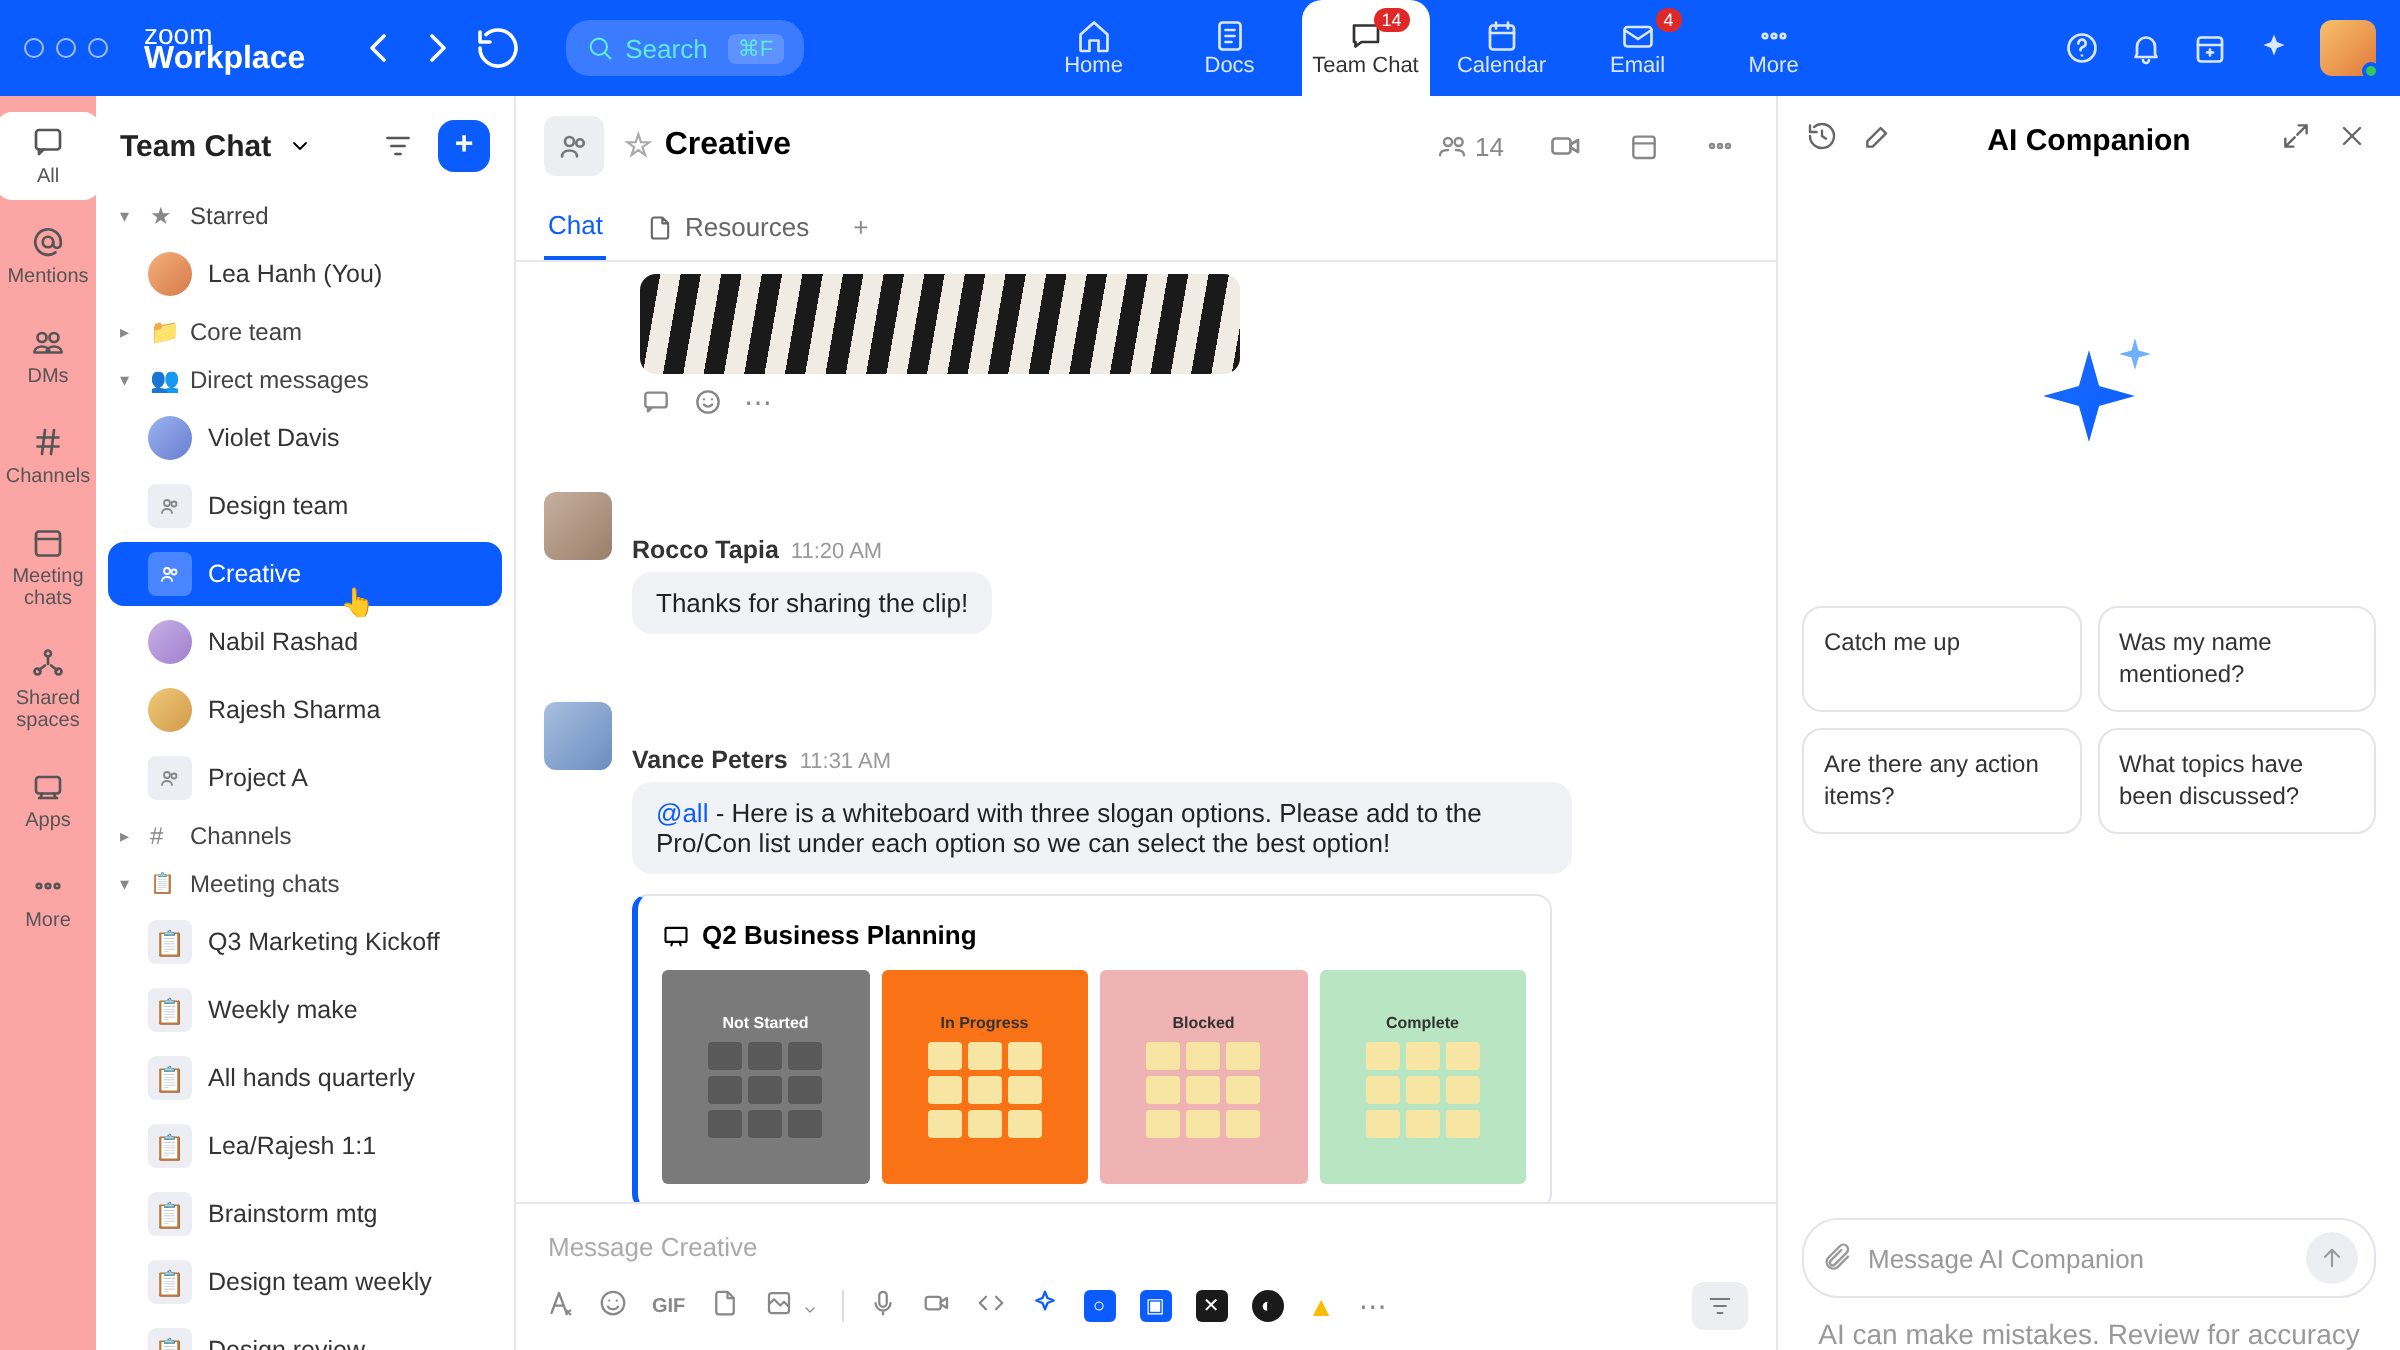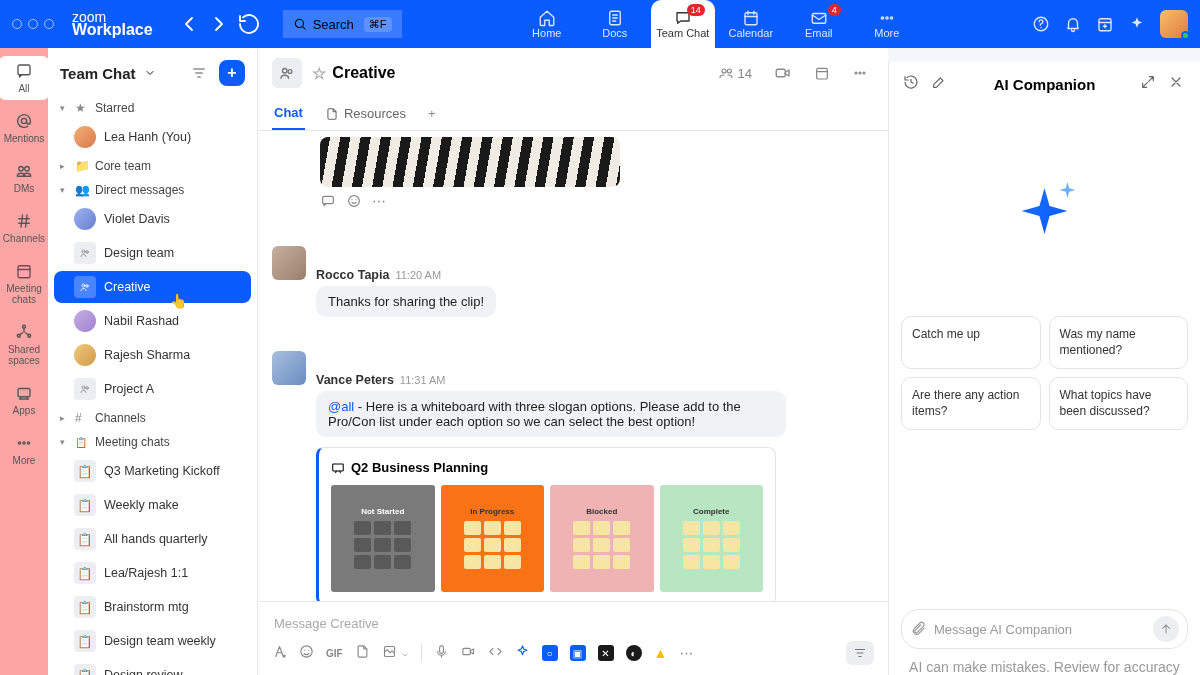--- a/index.html
+++ b/index.html
@@ -8,21 +8,21 @@
 
 
 .topnav { background: #0b5cff; color: #fff; height: 48px; display: flex; align-items: center; padding: 0 12px; gap: 12px; }
 .traffic { display: flex; gap: 6px; }
 .traffic span { width: 10px; height: 10px; border: 1px solid rgba(255,255,255,0.6); border-radius: 50%; display: inline-block; }
 .brand { font-size: 14px; line-height: 1; margin-left: 6px; }
 .brand .b1 { font-weight: 400; }
 .brand .b2 { font-weight: 700; font-size: 16px; margin-top: -2px; }
 .navarrows { display: flex; gap: 6px; margin-left: 12px; }
 .navbtn { width: 24px; height: 24px; display: flex; align-items: center; justify-content: center; border-radius: 4px; color: #fff; font-size: 13px; }
-.search { background: rgba(255,255,255,0.2); border-radius: 0; height: 28px; display: flex; align-items: center; padding: 0 10px; gap: 6px; font-size: 13px; color: #000000; margin-left: 10px; }
+.search { background: rgba(255,255,255,0.2); border-radius: 12px; height: 28px; display: flex; align-items: center; padding: 0 10px; gap: 6px; font-size: 13px; color: #5eead4; margin-left: 10px; }
 .kbd { background: rgba(255,255,255,0.18); padding: 1px 5px; border-radius: 4px; font-size: 11px; margin-left: 4px; }
 .topcenter { flex: 1; display: flex; justify-content: center; gap: 4px; }
 .tabbtn { display: flex; flex-direction: column; align-items: center; justify-content: center; height: 48px; width: 64px; font-size: 11px; color: #dbe7ff; position: relative; }
 .tabbtn.active { background: #fff; color: #333; border-radius: 10px 10px 0 0; }
 .tabbtn svg { width: 18px; height: 18px; }
 .badge { position: absolute; top: 4px; right: 10px; background: #e02828; color: #fff; border-radius: 8px; font-size: 9px; padding: 0 4px; line-height: 12px; }
 .topright { display: flex; align-items: center; gap: 14px; }
 .topright .iconbtn { color: #dbe7ff; width: 18px; height: 18px; }
 .avatar { width: 28px; height: 28px; border-radius: 6px; background: linear-gradient(135deg,#f8c06b,#e07a3c); position: relative; }
 .presence { width: 9px; height: 9px; background: #34c759; border: 2px solid #0b5cff; border-radius: 50%; position: absolute; bottom: -2px; right: -2px; }
@@ -56,21 +56,21 @@
 
 .main { flex: 1; display: flex; flex-direction: column; background: #fff; min-width: 0; }
 .chathead { display: flex; align-items: center; padding: 10px 14px; gap: 10px; border-bottom: 1px solid transparent; }
 .chicon { width: 30px; height: 30px; background: #edeef2; border-radius: 6px; display: flex; align-items: center; justify-content: center; color: #777; }
 .chtitle { font-size: 16px; font-weight: 600; display: flex; align-items: center; gap: 6px; }
 .star { color: #aaa; }
 .chathead .spacer { flex: 1; }
 .hicon { color: #888; display: flex; align-items: center; gap: 4px; font-size: 13px; padding: 0 6px; }
 .subtabs { display: flex; gap: 18px; padding: 0 14px; border-bottom: 1px solid #e5e7ec; font-size: 13px; }
 .subtab { padding: 6px 2px 8px; color: #666; display: flex; align-items: center; gap: 5px; }
-.subtab.active { color: #0b5cff; border-bottom: 2px solid #0b5cff; font-weight: 700; }
+.subtab.active { color: #0b5cff; border-bottom: 2px solid #0b5cff; font-weight: 400; }
 .addtab { color: #888; }
 
 .messages { flex: 1; overflow: hidden; padding: 0 14px 6px; }
 .clipimg { margin-left: 48px; width: 300px; height: 50px; border-radius: 8px; background: repeating-linear-gradient(100deg,#1a1a1a 0 10px,#f0ece3 10px 20px); margin-top: 6px; }
 .msgactions { margin-left: 48px; display: flex; gap: 10px; margin-top: 6px; color: #888; font-size: 14px; }
 .msgrow { display: flex; gap: 10px; margin-top: 16px; }
 .msgav { width: 34px; height: 34px; border-radius: 6px; background: #d8dbe3; flex-shrink: 0; margin-top: 18px; }
 .msgav.v1 { background: linear-gradient(135deg,#c7b0a0,#9a7f6a); }
 .msgav.v2 { background: linear-gradient(135deg,#a8bfe0,#6a8dc0); }
 .msgmeta { font-size: 12.5px; color: #333; margin-top: 40px; }
@@ -96,21 +96,21 @@
 .composer { border-top: 1px solid #e5e7ec; padding: 8px 14px 10px; }
 .input { color: #aaa; font-size: 13px; padding: 6px 2px 10px; }
 .toolbar { display: flex; align-items: center; gap: 12px; color: #888; font-size: 14px; }
 .toolbar .sep { width: 1px; height: 16px; background: #ddd; }
 .toolbar .blue { color: #0b5cff; }
 .toolbar .sq { width: 16px; height: 16px; border-radius: 3px; display:flex; align-items:center; justify-content:center; font-size:10px; color:#fff; }
 .toolbar .spacer { flex: 1; }
 .sendfilter { background: #edeef2; width: 28px; height: 24px; border-radius: 6px; display:flex; align-items:center; justify-content:center; color:#777; }
 
 
-.rightpanel { width: 312px; background: #fff; border-left: 1px solid #e5e7ec; display: flex; flex-direction: column; margin-top: 14px; }
+.rightpanel { width: 312px; background: #fff; border-left: 1px solid #e5e7ec; display: flex; flex-direction: column; }
 .rphead { display: flex; align-items: center; padding: 12px 14px; gap: 10px; }
 .rphead .title { flex: 1; text-align: center; font-size: 15px; font-weight: 600; }
 .rpicon { color: #666; width: 18px; }
 .sparkzone { flex: 0 0 210px; display: flex; align-items: center; justify-content: center; }
 .spark { width: 46px; height: 46px; position: relative; }
 .spark:before { content:""; position:absolute; inset:0; background: linear-gradient(135deg,#1a6dff,#0b5cff); clip-path: polygon(50% 0,61% 39%,100% 50%,61% 61%,50% 100%,39% 61%,0 50%,39% 39%); }
 .spark:after { content:""; position:absolute; top:-6px; right:-8px; width:16px; height:16px; background:#6fb0ff; clip-path: polygon(50% 0,61% 39%,100% 50%,61% 61%,50% 100%,39% 61%,0 50%,39% 39%); }
 .suggestions { display: grid; grid-template-columns: 1fr 1fr; gap: 8px; padding: 0 12px; }
 .sugg { border: 1px solid #e2e4ea; border-radius: 10px; padding: 10px; font-size: 12px; color: #333; min-height: 40px; line-height:1.3; }
 .rpspacer { flex: 1; }

